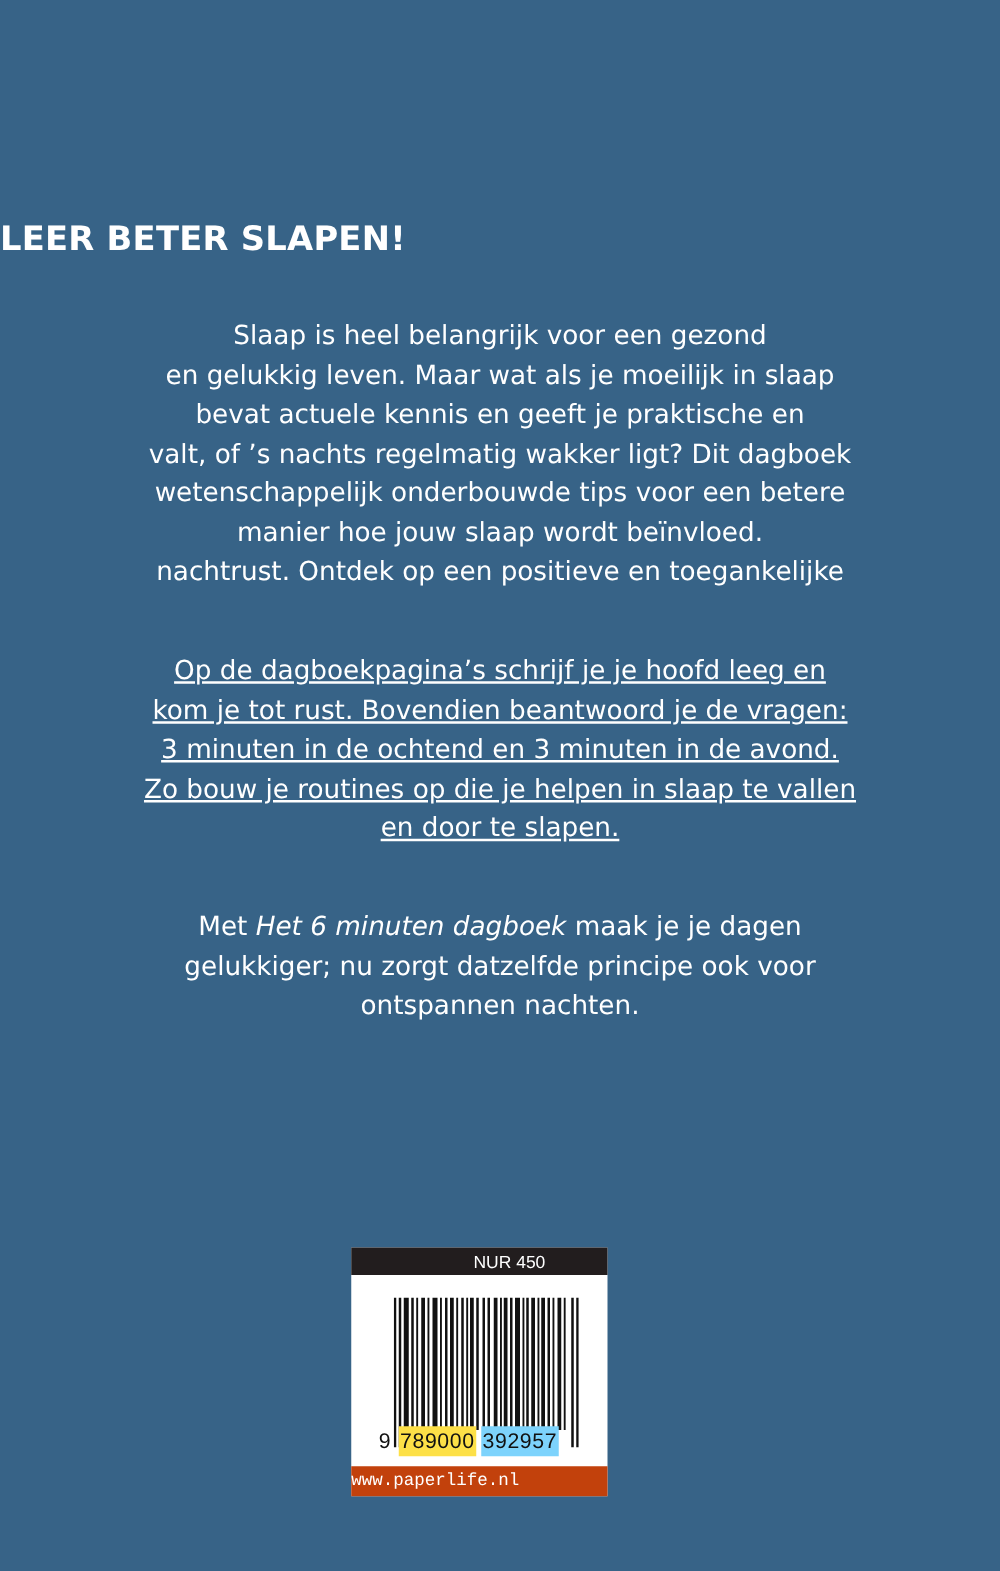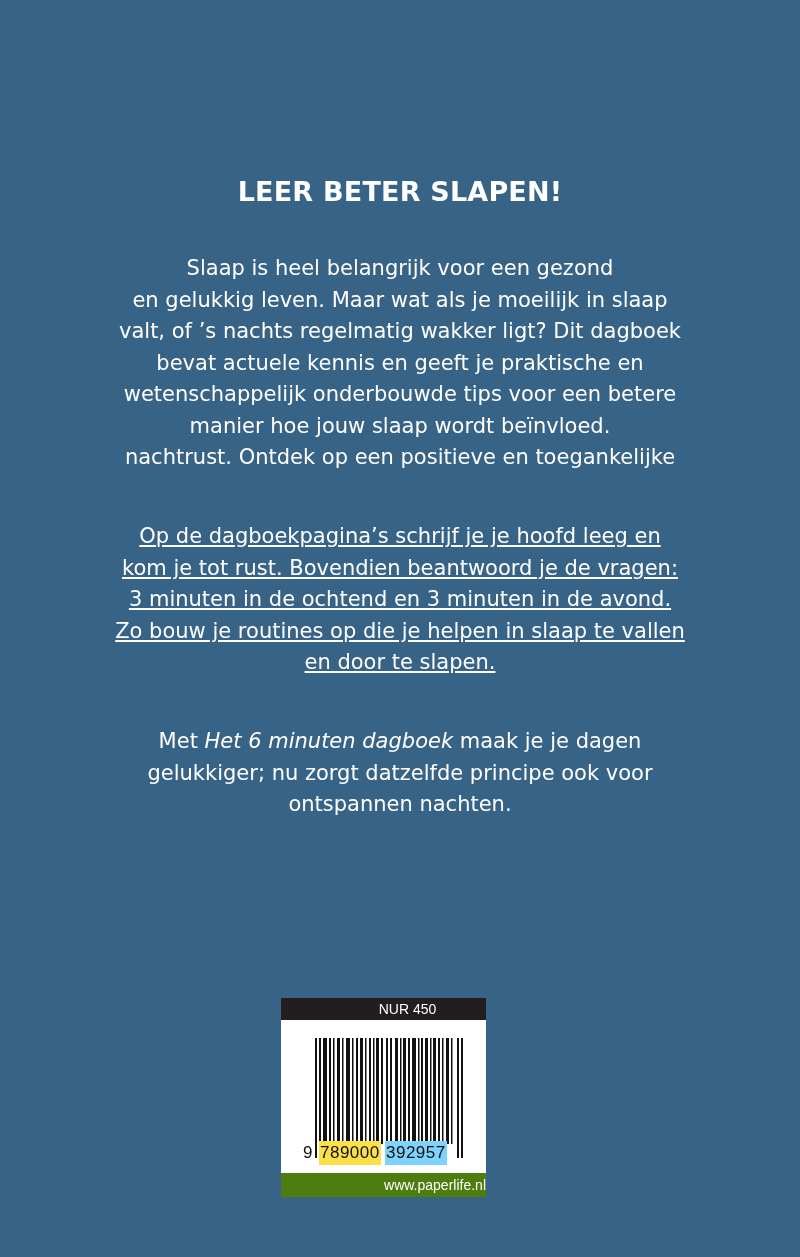--- a/index.html
+++ b/index.html
@@ -15,21 +15,20 @@
       height: 1257px;
       background: #376387;
       color: #ffffff;
       font-family: "DejaVu Sans", "Liberation Sans", sans-serif;
     }
     .title {
       position: absolute;
       top: 172px;
       left: 0;
       width: 800px;
-      text-align: center;
       font-family: "DejaVu Sans", sans-serif;
       font-weight: bold;
       font-size: 27px;
       letter-spacing: 0.2px;
       line-height: 40px;
       color: #ffffff;
     }
     .para {
       position: absolute;
       left: 0;
@@ -65,26 +64,26 @@
       font-size: 14px;
       line-height: 22px;
       text-align: center;
       padding-left: 48px;
     }
     .url-band {
       position: absolute;
       left: 0; bottom: 0;
       width: 205px;
       height: 24px;
-      background: #4d7c0f;
+      background: #c2410c;
       color: #ffffff;
-      font-family: Liberation Sans, sans-serif;
+      font-family: Liberation Mono, monospace;
       font-size: 14px;
       line-height: 24px;
-      text-align: right;
+      text-align: left;
     }
     .barcode {
       position: absolute;
       left: 34px;
       top: 40px;
       width: 148px;
       height: 120px;
     }
     .isbn-digits {
       position: absolute;
@@ -105,22 +104,22 @@
 </head>
 <body>
 
 <div class="cover">
 
   <h1 class="title">LEER BETER SLAPEN!</h1>
 
   <div class="para" id="p1">
     <span class="line">Slaap is heel belangrijk voor een gezond</span>
     <span class="line">en gelukkig leven. Maar wat als je moeilijk in slaap</span>
+    <span class="line">bevat actuele kennis en geeft je praktische en</span>
     <span class="line">valt, of ’s nachts regelmatig wakker ligt? Dit dagboek</span>
-    <span class="line">bevat actuele kennis en geeft je praktische en</span>
     <span class="line">wetenschappelijk onderbouwde tips voor een betere</span>
     <span class="line">manier hoe jouw slaap wordt beïnvloed.</span>
     <span class="line">nachtrust. Ontdek op een positieve en toegankelijke</span>
   </div>
 
   <div class="para" id="p2">
     <span class="line">Op de dagboekpagina’s schrijf je je hoofd leeg en</span>
     <span class="line">kom je tot rust. Bovendien beantwoord je de vragen:</span>
     <span class="line">3 minuten in de ochtend en 3 minuten in de avond.</span>
     <span class="line">Zo bouw je routines op die je helpen in slaap te vallen</span>

